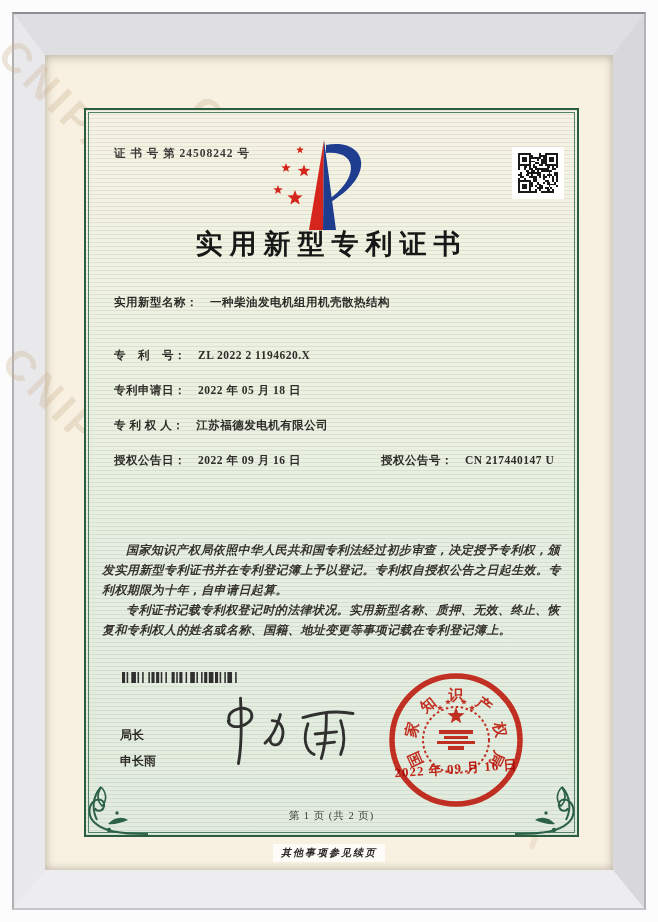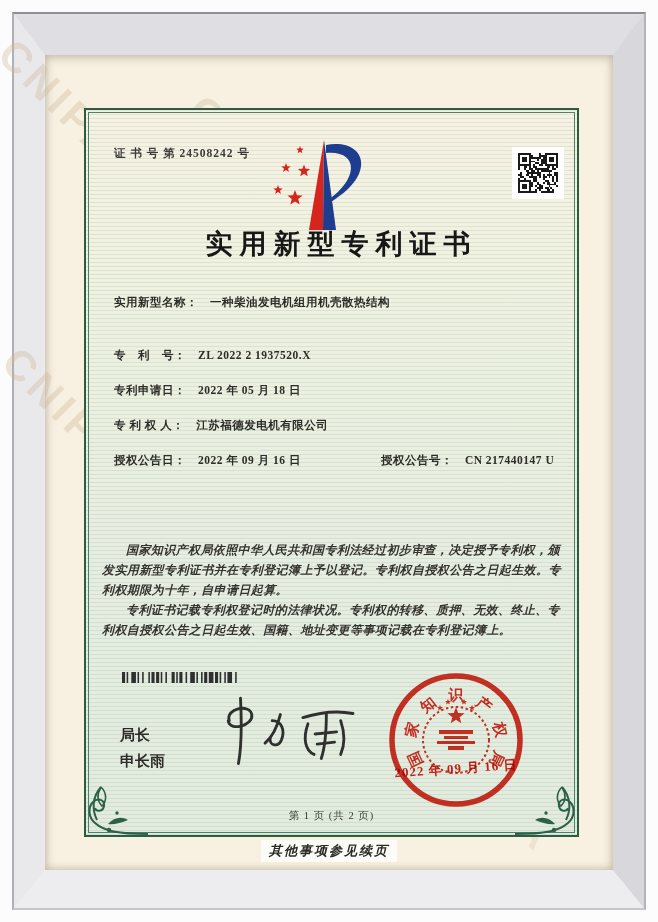--- a/index.html
+++ b/index.html
@@ -16,45 +16,45 @@
       font-size:42px;letter-spacing:5px;color:rgba(206,180,148,.34);transform:rotate(45deg);
       white-space:nowrap;pointer-events:none;}
   .inner{position:absolute;left:39px;top:53px;width:491px;height:725px;border:2px solid #2a5d42;
          background:linear-gradient(180deg,#f7f2e3 0%,#eef1e1 28%,#e7eee1 58%,#e2ebde 100%);}
   .inner::before{content:"";position:absolute;inset:2px;border:1px solid #4f8265;pointer-events:none;}
   .inner::after{content:"";position:absolute;inset:0;pointer-events:none;
         background:repeating-linear-gradient(0deg,rgba(104,148,116,.15) 0 1px,transparent 1px 4px);}
   .cert-no{position:absolute;left:28px;top:36px;font-size:11.5px;font-weight:bold;color:#3a3a38;letter-spacing:1px;z-index:2;}
   .qr{position:absolute;left:426px;top:37px;width:48px;height:48px;background:#fff;padding:2px;z-index:2;}
   .logo{position:absolute;left:176px;top:28px;width:116px;height:94px;z-index:2;}
-  .title{position:absolute;left:10px;top:116px;width:100%;text-align:center;font-size:27px;font-weight:bold;
+  .title{position:absolute;left:0;top:116px;width:100%;text-align:center;font-size:27px;font-weight:bold;
          color:#171717;letter-spacing:7px;z-index:2;}
   .fields{position:absolute;left:28px;top:186px;right:16px;z-index:2;font-size:11.5px;font-weight:bold;color:#2e2c28;}
   .frow{display:flex;align-items:baseline;margin-bottom:22px;line-height:13px;white-space:nowrap;}
   .frow.first{margin-bottom:40px;}
   .flabel{display:inline-block;min-width:58px;letter-spacing:.5px;}
   .fvalue{margin-left:12px;letter-spacing:.5px;}
   .flabel2{margin-left:80px;}
   .bodytxt{position:absolute;left:16px;top:430px;width:462px;z-index:2;font-size:12px;line-height:20px;
            color:#35332e;font-style:italic;font-weight:600;}
   .bodytxt p{margin:0;text-indent:2em;letter-spacing:.4px;}
   .barcode{position:absolute;left:36px;top:562px;width:152px;height:11px;z-index:2;}
-  .signer{position:absolute;left:34px;top:612px;z-index:2;font-size:15px;font-weight:bold;color:#2e2c28;line-height:26px;}
+  .signer{position:absolute;left:34px;top:612px;z-index:2;font-size:12px;font-weight:bold;color:#2e2c28;line-height:26px;}
   .sig{position:absolute;left:118px;top:580px;width:165px;height:92px;z-index:3;}
   .sealwrap{position:absolute;left:298px;top:558px;width:144px;height:144px;z-index:3;opacity:.93;mix-blend-mode:multiply;}
   .sealdate{position:absolute;left:288px;top:650px;width:164px;text-align:center;z-index:4;
             color:#da2417;font-size:13px;font-weight:bold;letter-spacing:1px;transform:rotate(-4deg);
             mix-blend-mode:multiply;}
   .pageinfo{position:absolute;left:0;bottom:12px;width:100%;text-align:center;font-size:10.5px;
             color:#3a3a38;z-index:2;letter-spacing:1px;}
   .corner{position:absolute;bottom:-3px;width:66px;height:54px;z-index:2;}
   .corner.l{left:-2px;}
   .corner.r{right:-2px;transform:scaleX(-1);}
   .footer-note{position:absolute;left:0;bottom:8px;width:100%;text-align:center;z-index:2;}
-  .footer-note span{display:inline-block;background:rgba(255,255,255,.75);padding:2px 8px;font-size:13px;
+  .footer-note span{display:inline-block;background:rgba(255,255,255,.75);padding:2px 8px;font-size:10px;
             font-weight:600;font-style:italic;color:#2c2a26;letter-spacing:2px;}
 </style>
 </head>
 <body>
 
 <div class="photo">
   <div class="groove"></div>
   <div class="mat"></div>
 
   <div class="paper">
@@ -247,41 +247,41 @@
 
       <div class="title">实用新型专利证书</div>
 
       <div class="fields">
         <div class="frow first">
           <span class="flabel">实用新型名称：</span>
           <span class="fvalue">一种柴油发电机组用机壳散热结构</span>
         </div>
         <div class="frow">
           <span class="flabel">专　利　号：</span>
-          <span class="fvalue">ZL 2022 2 1937520.X</span>
+          <span class="fvalue">ZL 2022 2 1194620.X</span>
         </div>
         <div class="frow">
           <span class="flabel">专利申请日：</span>
           <span class="fvalue">2022 年 05 月 18 日</span>
         </div>
         <div class="frow">
           <span class="flabel">专 利 权 人：</span>
           <span class="fvalue">江苏福德发电机有限公司</span>
         </div>
         <div class="frow">
           <span class="flabel">授权公告日：</span>
           <span class="fvalue">2022 年 09 月 16 日</span>
           <span class="flabel flabel2">授权公告号：</span>
           <span class="fvalue">CN 217440147 U</span>
         </div>
       </div>
 
       <div class="bodytxt">
         <p>国家知识产权局依照中华人民共和国专利法经过初步审查，决定授予专利权，颁发实用新型专利证书并在专利登记簿上予以登记。专利权自授权公告之日起生效。专利权期限为十年，自申请日起算。</p>
-        <p>专利证书记载专利权登记时的法律状况。专利权的转移、质押、无效、终止、专利权自授权公告之日起生效、国籍、地址变更等事项记载在专利登记簿上。</p>
+        <p>专利证书记载专利权登记时的法律状况。实用新型名称、质押、无效、终止、恢复和专利权人的姓名或名称、国籍、地址变更等事项记载在专利登记簿上。</p>
       </div>
 
       <svg class="barcode" id="barcode-svg" viewBox="0 0 152 11" preserveAspectRatio="none">
           <rect x="0.00" y="0" width="3.10" height="11" fill="#2f2f2f"></rect>
           <rect x="4.65" y="0" width="1.55" height="11" fill="#2f2f2f"></rect>
           <rect x="9.30" y="0" width="4.65" height="11" fill="#2f2f2f"></rect>
           <rect x="15.50" y="0" width="1.55" height="11" fill="#2f2f2f"></rect>
           <rect x="20.15" y="0" width="1.55" height="11" fill="#2f2f2f"></rect>
           <rect x="26.35" y="0" width="1.55" height="11" fill="#2f2f2f"></rect>
           <rect x="29.45" y="0" width="3.10" height="11" fill="#2f2f2f"></rect>

